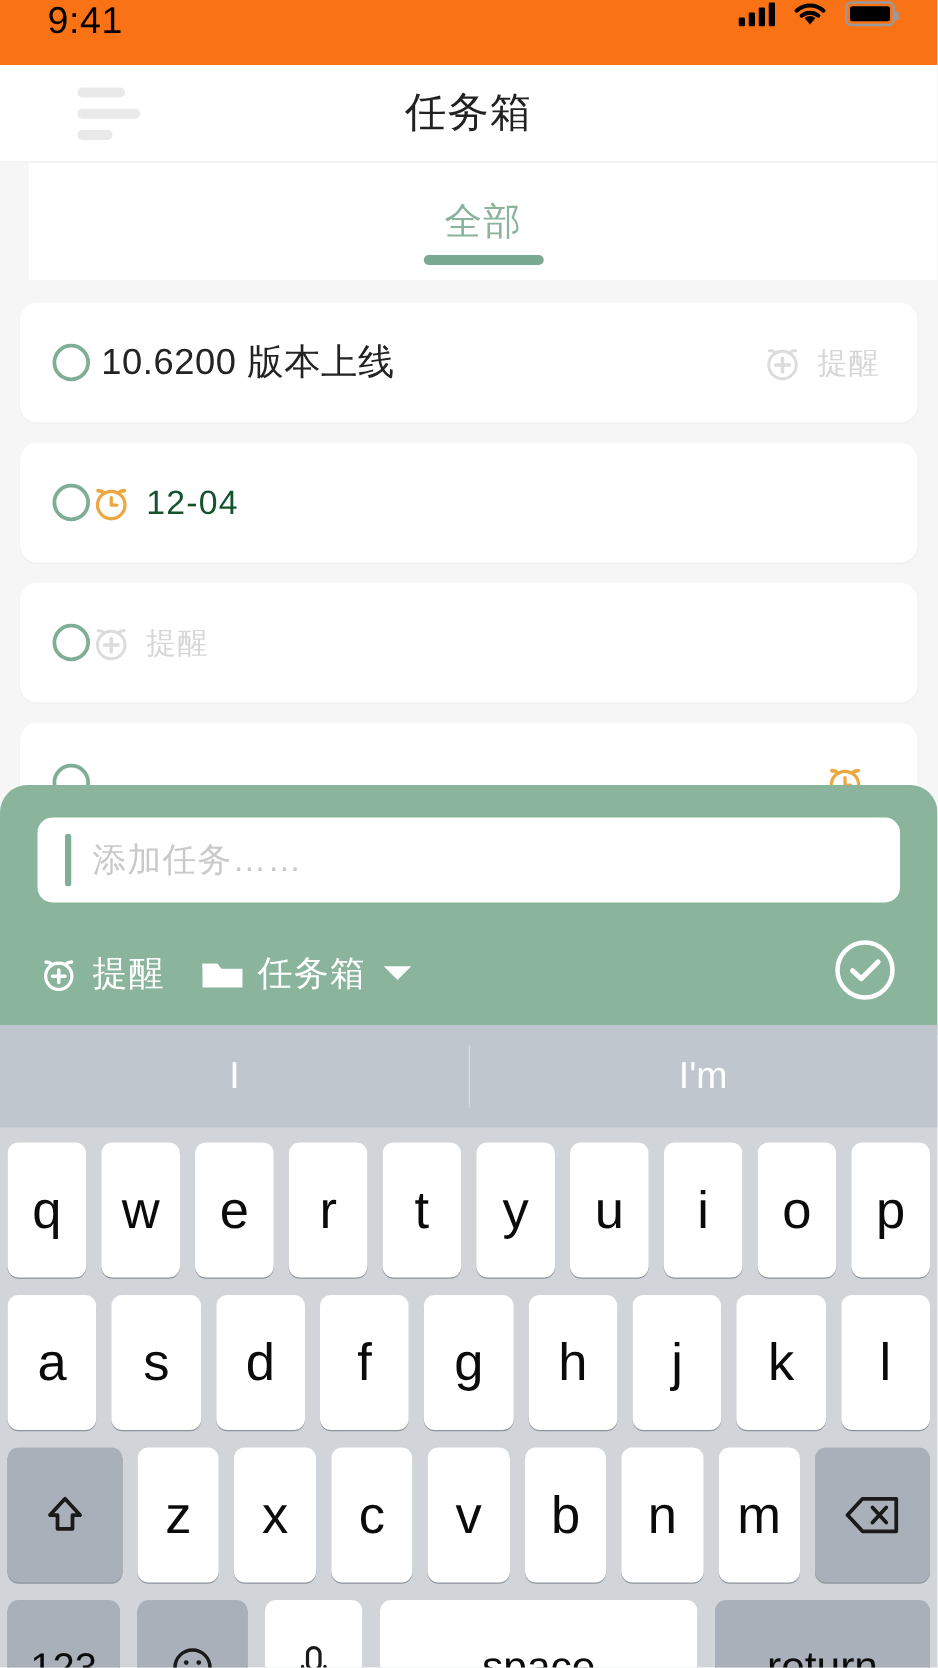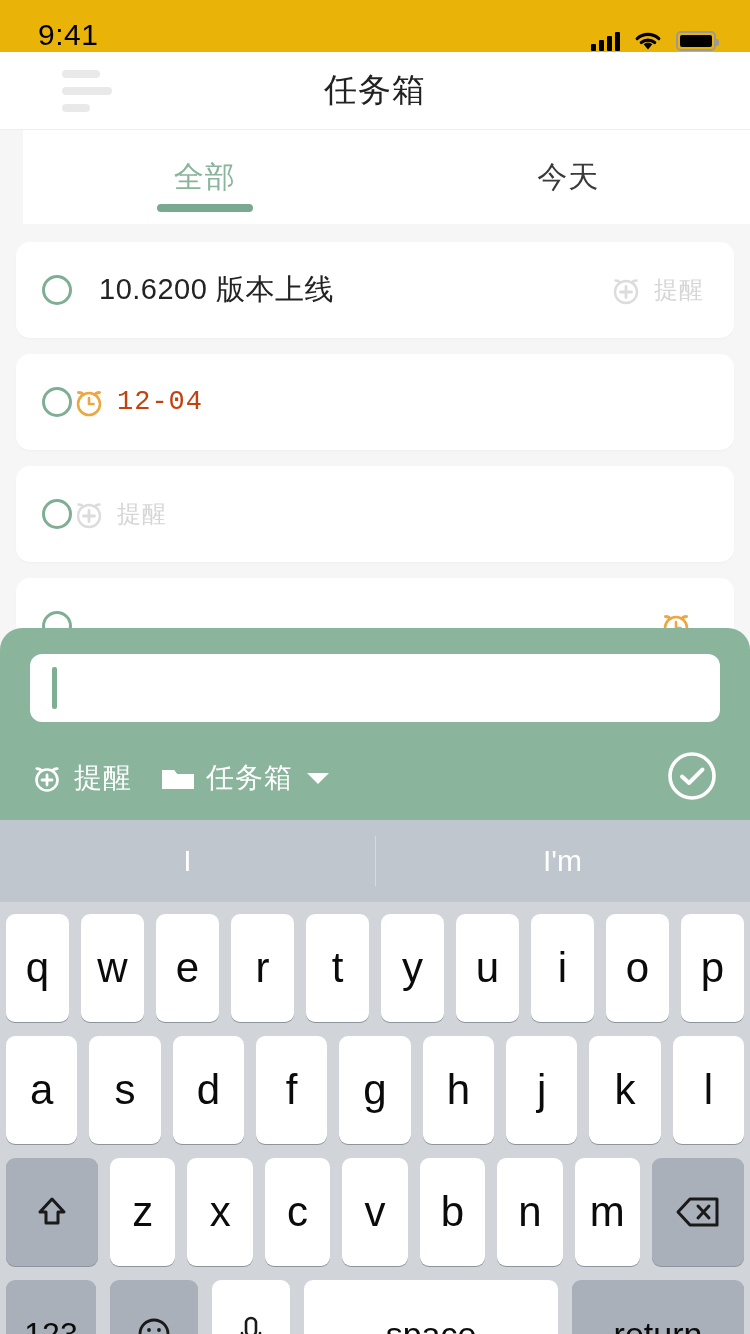--- a/index.html
+++ b/index.html
@@ -6,22 +6,22 @@
   html,body { width:750px; height:1334px; }
   body {
     font-family:"Liberation Sans","DejaVu Sans",sans-serif;
     background:#f6f6f6;
     overflow:hidden;
     position:relative;
   }
 
   
   .statusbar{
-    height:52px; background:#eab308;
-    display:flex; align-items:flex-end; justify-content:space-between;
+    height:52px; background:#f97316;
+    display:flex; align-items:flex-start; justify-content:space-between;
     padding:0 34px 0 38px;
   }
   .status-time{ font-size:30px; font-weight:500; color:#000; letter-spacing:.5px; }
   .status-right{ display:flex; align-items:center; gap:13px; }
   .sig{ display:flex; align-items:flex-end; gap:3px; height:20px; }
   .sig i{ display:block; width:5px; background:#000; border-radius:1px; }
   .sig i:nth-child(1){ height:7px; }
   .sig i:nth-child(2){ height:11px; }
   .sig i:nth-child(3){ height:15px; }
   .sig i:nth-child(4){ height:19px; }
@@ -55,25 +55,25 @@
   .tab.active .tab-underline{ display:block; }
 
   
   .list{ padding:18px 16px 0 16px; }
   .card{
     background:#fff; border-radius:14px; height:96px; margin-bottom:16px;
     display:flex; align-items:center; padding:0 30px 0 26px;
     box-shadow:0 1px 2px rgba(0,0,0,.03);
   }
   .check{ width:30px; height:30px; border:3px solid #7fae94; border-radius:50%; flex:none; }
-  .card-title{ margin-left:27px; font-size:29px; color:#232323; flex:1; letter-spacing:.5px; }
+  .card-title{ margin-left:9px; font-size:29px; color:#232323; flex:1; letter-spacing:.5px; }
   .meta{ display:flex; align-items:center; gap:11px; flex:none; }
   .meta-label{ font-size:24px; letter-spacing:1px; }
   .meta.grey .meta-label{ color:#d6d6d6; }
-  .meta.orange .meta-label{ color:#c2410c; font-size:27px;font-family:Liberation Mono, monospace; }
+  .meta.orange .meta-label{ color:#14532d; font-size:27px; }
 
   
   .ic{ display:block; }
   .meta.grey{ color:#dcdcdc; }
   .meta.orange{ color:#eda740; }
 
   
   .compose{
     position:absolute; left:0; right:0; top:628px; height:200px;
     background:#8ab49c; border-radius:22px 22px 0 0; padding:26px 30px 0 30px;
@@ -151,24 +151,20 @@
       <i></i>
     </div>
   <div class="nav-title">任务箱</div>
 </div>
 
 <div class="tabs">
   <div class="tab active">
     <div class="tab-label">全部</div>
     <div class="tab-underline"></div>
   </div>
-  <div class="tab">
-    <div class="tab-label">今天</div>
-
-  </div>
 </div>
 
 <div class="list">
 
   <div class="card">
     <div class="check"></div>
     <div class="card-title">10.6200 版本上线</div>
     <div class="meta grey">
       <svg class="ic" width="34" height="34" viewBox="0 0 34 34">
         <circle cx="17" cy="19" r="11" fill="none" stroke="currentColor" stroke-width="2.4"></circle>
@@ -218,20 +214,21 @@
       </svg>
       <span class="meta-label"></span>
     </div>
   </div>
 
 </div>
 
 <div class="compose">
   <div class="compose-input">
     <div class="caret"></div>
+    <div class="placeholder">添加任务……</div>
   </div>
   <div class="compose-actions">
     <div class="act">
       <svg width="34" height="34" viewBox="0 0 34 34">
         <circle cx="17" cy="19" r="10.5" fill="none" stroke="#fff" stroke-width="2.6"></circle>
         <path d="M6.8 7.6 A7 7 0 0 1 11.6 9.6" stroke="#fff" stroke-width="2.8" fill="none" stroke-linecap="round"></path>
         <path d="M27.2 7.6 A7 7 0 0 0 22.4 9.6" stroke="#fff" stroke-width="2.8" fill="none" stroke-linecap="round"></path>
         <path d="M17 14 V24 M12 19 H22" stroke="#fff" stroke-width="2.8" stroke-linecap="round"></path>
       </svg>
       <span class="act-label">提醒</span>

